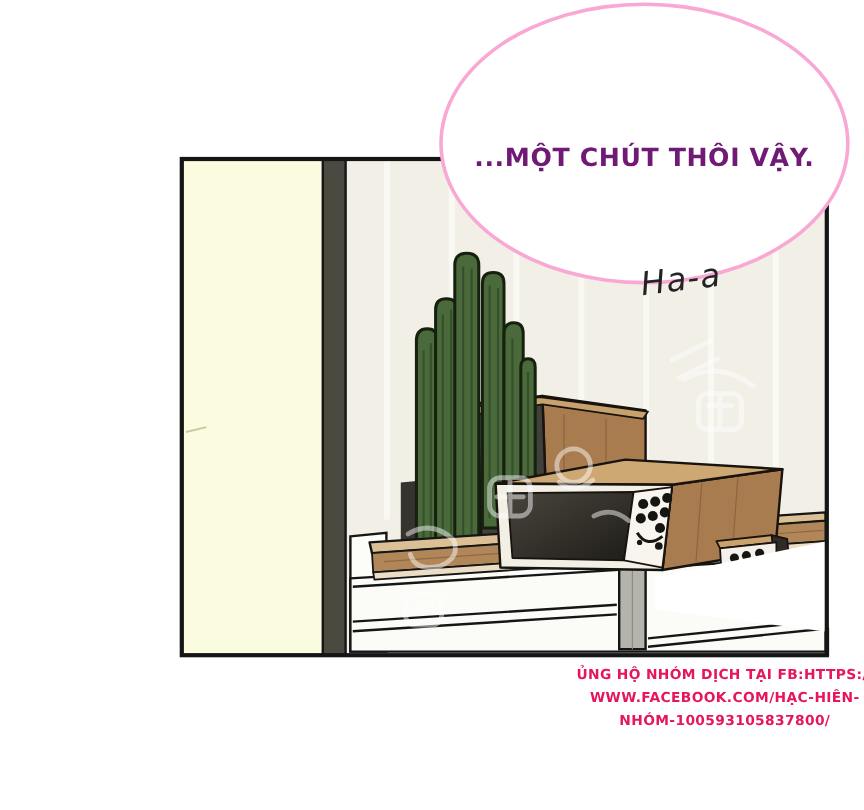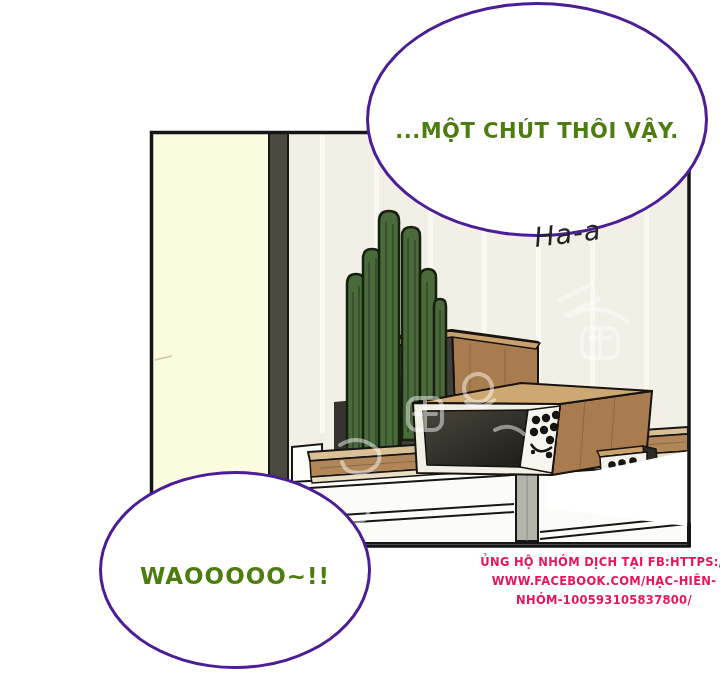--- a/index.html
+++ b/index.html
@@ -2,23 +2,23 @@
 <html><head>
 <meta charset="utf-8">
 <style>
   html,body{margin:0;padding:0;background:#ffffff;}
   .stage{
     position:relative;width:720px;height:675px;overflow:hidden;
     background:#ffffff;font-family:"DejaVu Sans",sans-serif;
   }
   .stage svg{position:absolute;left:0;top:0;}
   .bubble{
-    position:absolute;background:#ffffff;border:3px solid #4c1d95;border-radius:50%;
+    position:absolute;background:#ffffff;border:3px solid #f9a8d4;border-radius:50%;
     display:flex;align-items:center;justify-content:center;box-sizing:border-box;
-    z-index:5;text-align:center;color:#4d7c0f;
+    z-index:5;text-align:center;color:#701a75;
   }
   .bubble-top{left:366px;top:2px;width:342px;height:235px;}
   .bubble-top .btext{
     padding-top:22px;font-size:21px;font-weight:bold;letter-spacing:.5px;white-space:nowrap;
   }
   .bubble-bottom{left:99px;top:471px;width:272px;height:198px;}
   .bubble-bottom .btext{
     padding-top:12px;font-size:23px;font-weight:bold;letter-spacing:1px;white-space:nowrap;
   }
   .sfx{
@@ -178,23 +178,20 @@
     <rect x="151.5" y="132.5" width="537.5" height="413.5" fill="none" stroke="#151515" stroke-width="3.5"></rect>
     <line x1="689.2" y1="523" x2="689.2" y2="547" stroke="#151515" stroke-width="3.5"></line>
   </svg>
 
   <div class="bubble bubble-top">
     <div class="btext">...MỘT CHÚT THÔI VẬY.</div>
   </div>
 
   <div class="sfx">Ha-a</div>
 
-  <div class="bubble bubble-bottom">
-    <div class="btext">WAOOOOO~!!</div>
-  </div>
 
   <div class="credit">
     <span>ỦNG HỘ NHÓM DỊCH TẠI FB:HTTPS://</span>
     <span>WWW.FACEBOOK.COM/HẠC-HIÊN-</span>
     <span>NHÓM-100593105837800/</span>
   </div>
 
 </div>
 
 </body></html>

